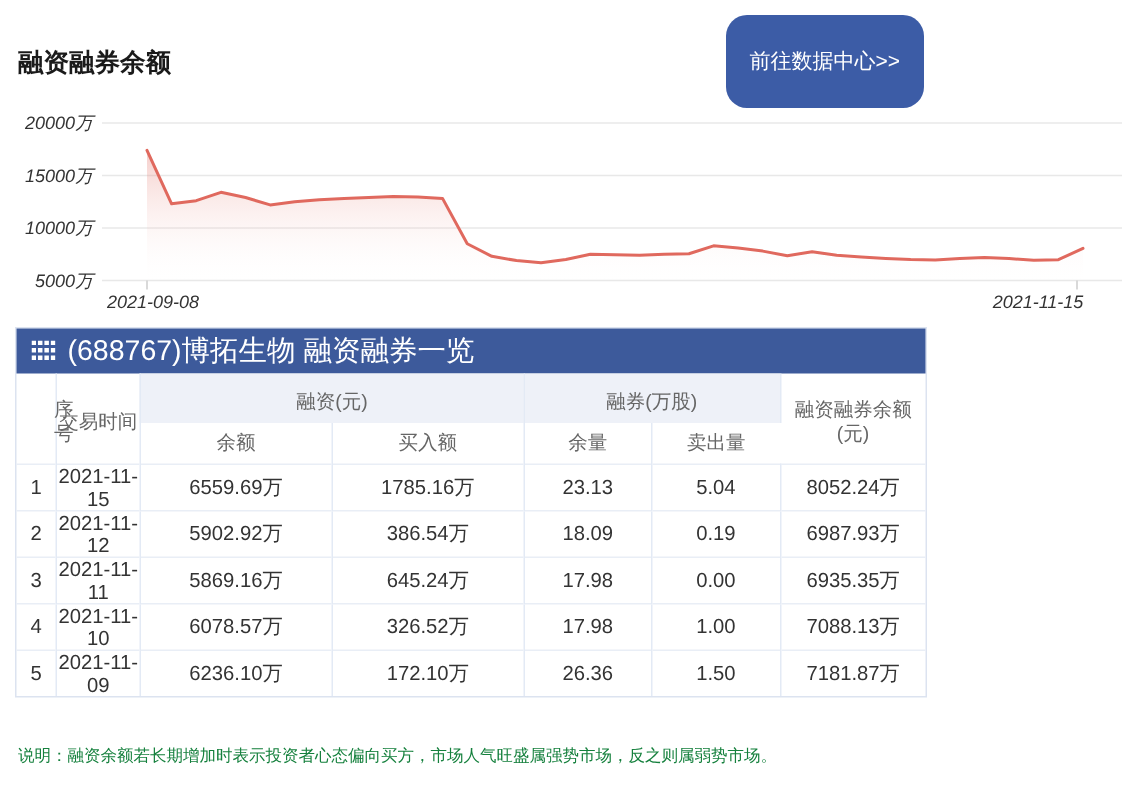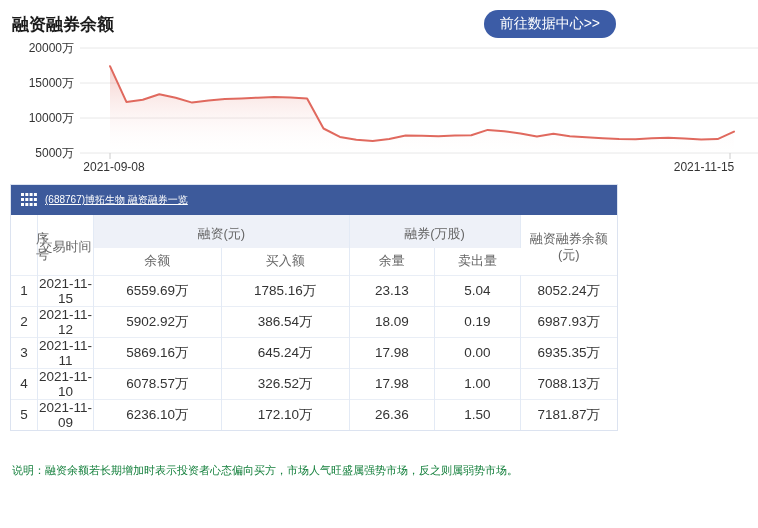--- a/index.html
+++ b/index.html
@@ -9,33 +9,33 @@
     font-family:"Liberation Sans","DejaVu Sans",sans-serif;
     color:#333;
   }
   .page { position:relative; width:628px; height:528px; }
 
   
   .top-bar { display:flex; align-items:center; justify-content:space-between;
              padding:10px 12px 2px 12px; }
   .page-title { font-size:17px; font-weight:bold; color:#1a1a1a; }
   .goto-btn { display:inline-block; background:#3c5ca6; color:#fff; font-size:14px;
-              padding:5px 16px; border-radius:14px; border:none; cursor:pointer;
+              padding:22px 16px; border-radius:14px; border:none; cursor:pointer;
               font-family:inherit; }
 
   
-  .chart-wrap { margin-left:22px; }
+  .chart-wrap { margin-left:10px;font-style:italic; }
   .chart-wrap svg { display:block; }
   .chart-wrap text { font-family:"Liberation Sans","DejaVu Sans",sans-serif; }
 
   
   .table-box { margin:4px 10px 0 10px; border:1px solid #dce3f0; }
   .table-bar { height:30px; background:#3d5a9b; display:flex; align-items:center;
                padding:0 10px; }
-  .table-bar .bar-title { color:#ffffff; font-size:10px; margin-left:8px;text-decoration:underline; }
+  .table-bar .bar-title { color:#ffffff; font-size:19px; margin-left:8px; }
   table { width:100%; border-collapse:collapse; table-layout:fixed; }
   th, td { text-align:center; vertical-align:middle; font-weight:normal;
            border-right:1px solid #e3eaf5; }
   th:last-child, td:last-child { border-right:none; }
   thead th { color:#666; font-size:13px; }
   thead tr.h1 th { height:33px; padding-top:4px; }
   thead tr.h2 th { height:27px;font-family:Liberation Serif, serif; }
   th.group { background:#eef1f8;margin-left:12px; }
   tbody td { height:27px; font-size:13.5px; color:#333;
              border-top:1px solid #e9eef6; }

